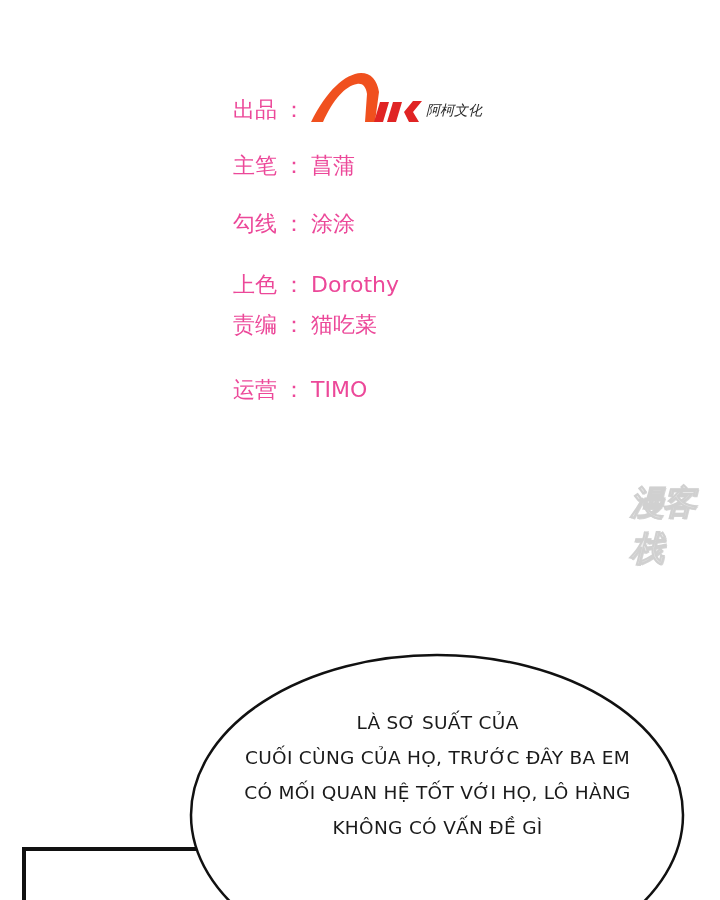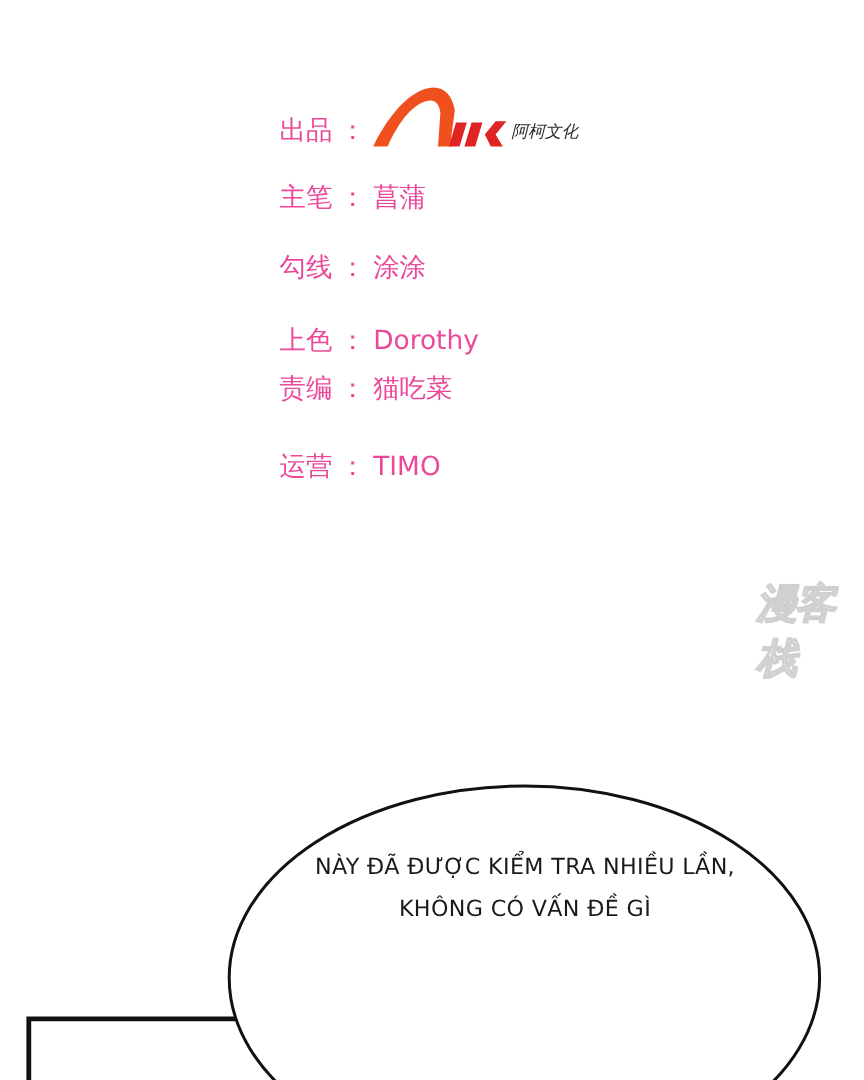--- a/index.html
+++ b/index.html
@@ -69,15 +69,17 @@
 <div class="logo-text">阿柯文化</div>
 
 <div class="watermark">漫客栈</div>
 
 <svg class="art" viewBox="0 0 720 900">
   <path d="M24 900 L 24 849 L 205 849" fill="none" stroke="#111" stroke-width="4"></path>
   <ellipse cx="437" cy="815" rx="246" ry="160" fill="#ffffff" stroke="#111" stroke-width="2.5"></ellipse>
 </svg>
 
 <div class="bubble-text">
-  <div>NÀY ĐÃ ĐƯỢC KIỂM TRA NHIỀU LẦN,</div>
+  <div>LÀ SƠ SUẤT CỦA</div>
+  <div>CUỐI CÙNG CỦA HỌ, TRƯỚC ĐÂY BA EM</div>
+  <div>CÓ MỐI QUAN HỆ TỐT VỚI HỌ, LÔ HÀNG</div>
   <div>KHÔNG CÓ VẤN ĐỀ GÌ</div>
 </div>
 
 </body></html>

